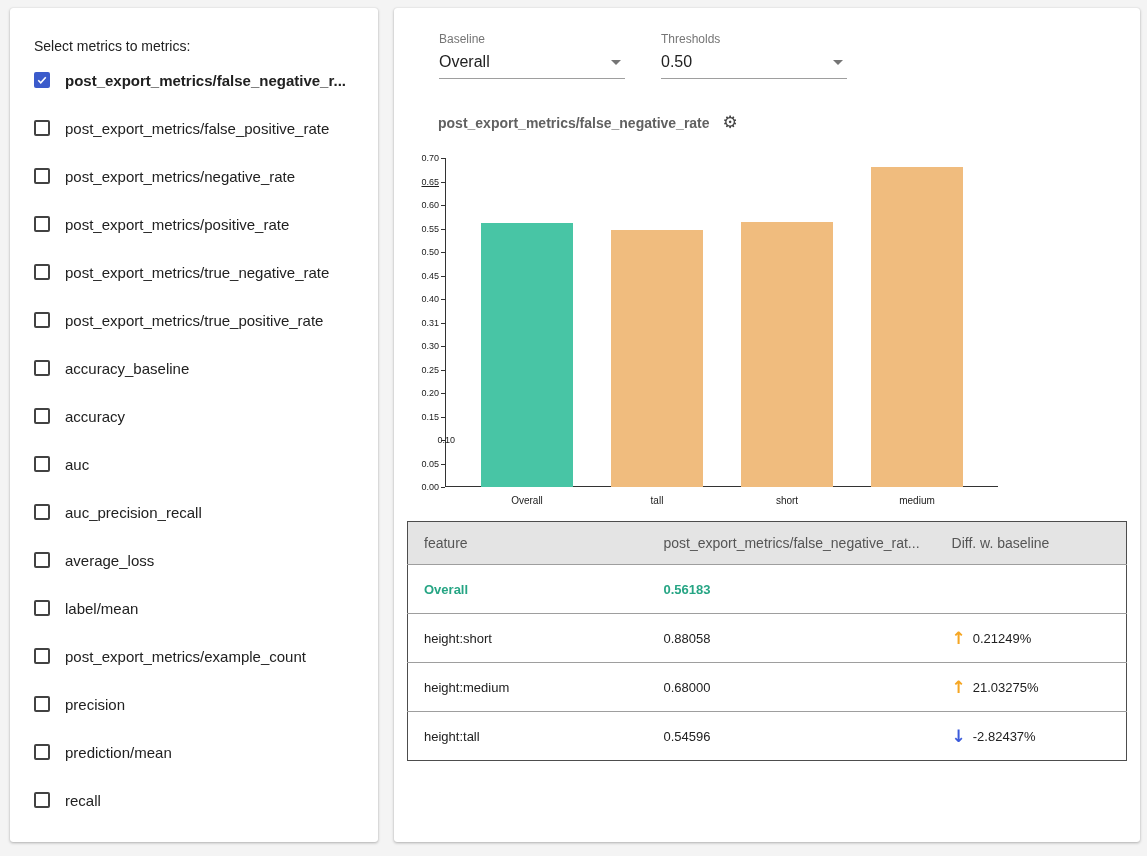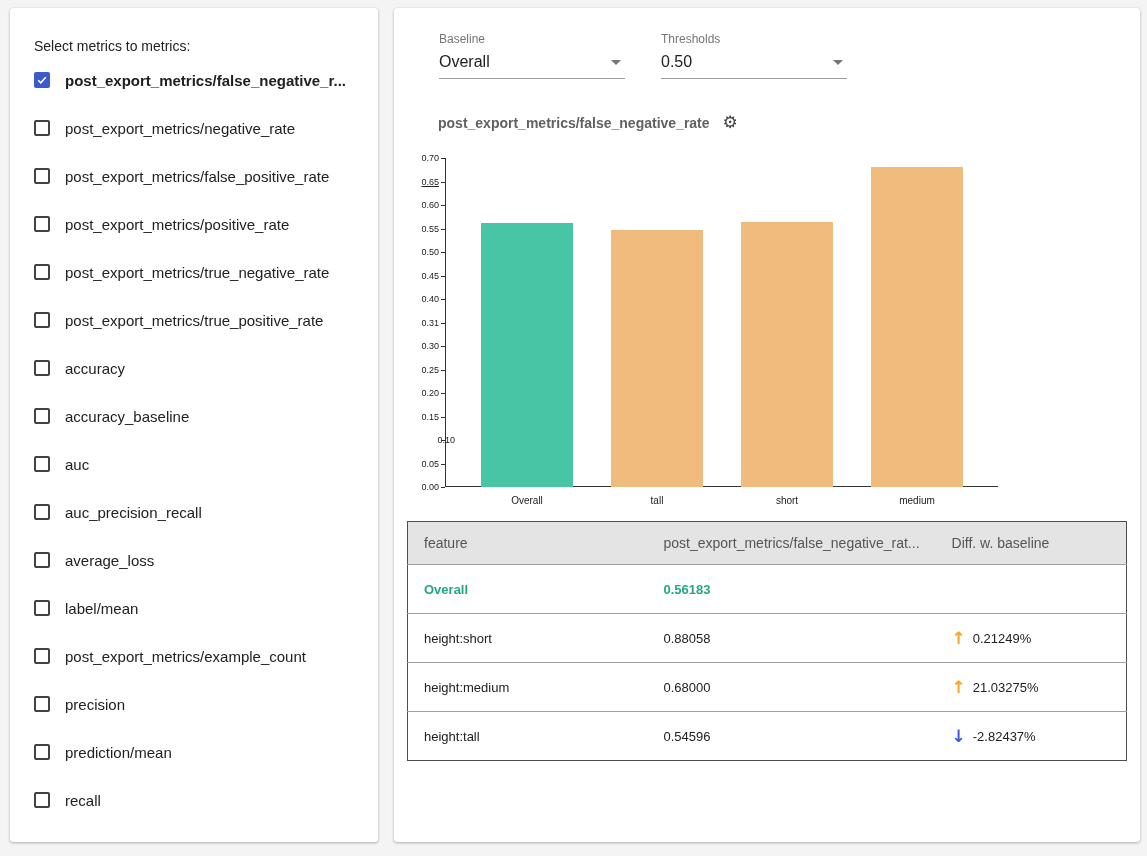--- a/index.html
+++ b/index.html
@@ -93,45 +93,45 @@
         <div class="metric-item">
           <span class="checkbox checked" style="background: rgb(59, 91, 203);">
             <svg viewBox="0 0 24 24" width="14" height="14" aria-hidden="true">
               <path d="M4.5 12.5l5 5L19.5 6.5" stroke="#ffffff" stroke-width="3.2" fill="none"></path>
             </svg>
           </span>
           <span class="metric-label checked-label">post_export_metrics/false_negative_r...</span>
         </div>
         <div class="metric-item">
           <span class="checkbox"></span>
+          <span class="metric-label">post_export_metrics/false_positive_rate</span>
+        </div>
+        <div class="metric-item">
+          <span class="checkbox"></span>
           <span class="metric-label">post_export_metrics/negative_rate</span>
         </div>
         <div class="metric-item">
           <span class="checkbox"></span>
-          <span class="metric-label">post_export_metrics/false_positive_rate</span>
-        </div>
-        <div class="metric-item">
-          <span class="checkbox"></span>
           <span class="metric-label">post_export_metrics/positive_rate</span>
         </div>
         <div class="metric-item">
           <span class="checkbox"></span>
           <span class="metric-label">post_export_metrics/true_negative_rate</span>
         </div>
         <div class="metric-item">
           <span class="checkbox"></span>
           <span class="metric-label">post_export_metrics/true_positive_rate</span>
         </div>
         <div class="metric-item">
           <span class="checkbox"></span>
+          <span class="metric-label">accuracy_baseline</span>
+        </div>
+        <div class="metric-item">
+          <span class="checkbox"></span>
           <span class="metric-label">accuracy</span>
-        </div>
-        <div class="metric-item">
-          <span class="checkbox"></span>
-          <span class="metric-label">accuracy_baseline</span>
         </div>
         <div class="metric-item">
           <span class="checkbox"></span>
           <span class="metric-label">auc</span>
         </div>
         <div class="metric-item">
           <span class="checkbox"></span>
           <span class="metric-label">auc_precision_recall</span>
         </div>
         <div class="metric-item">

